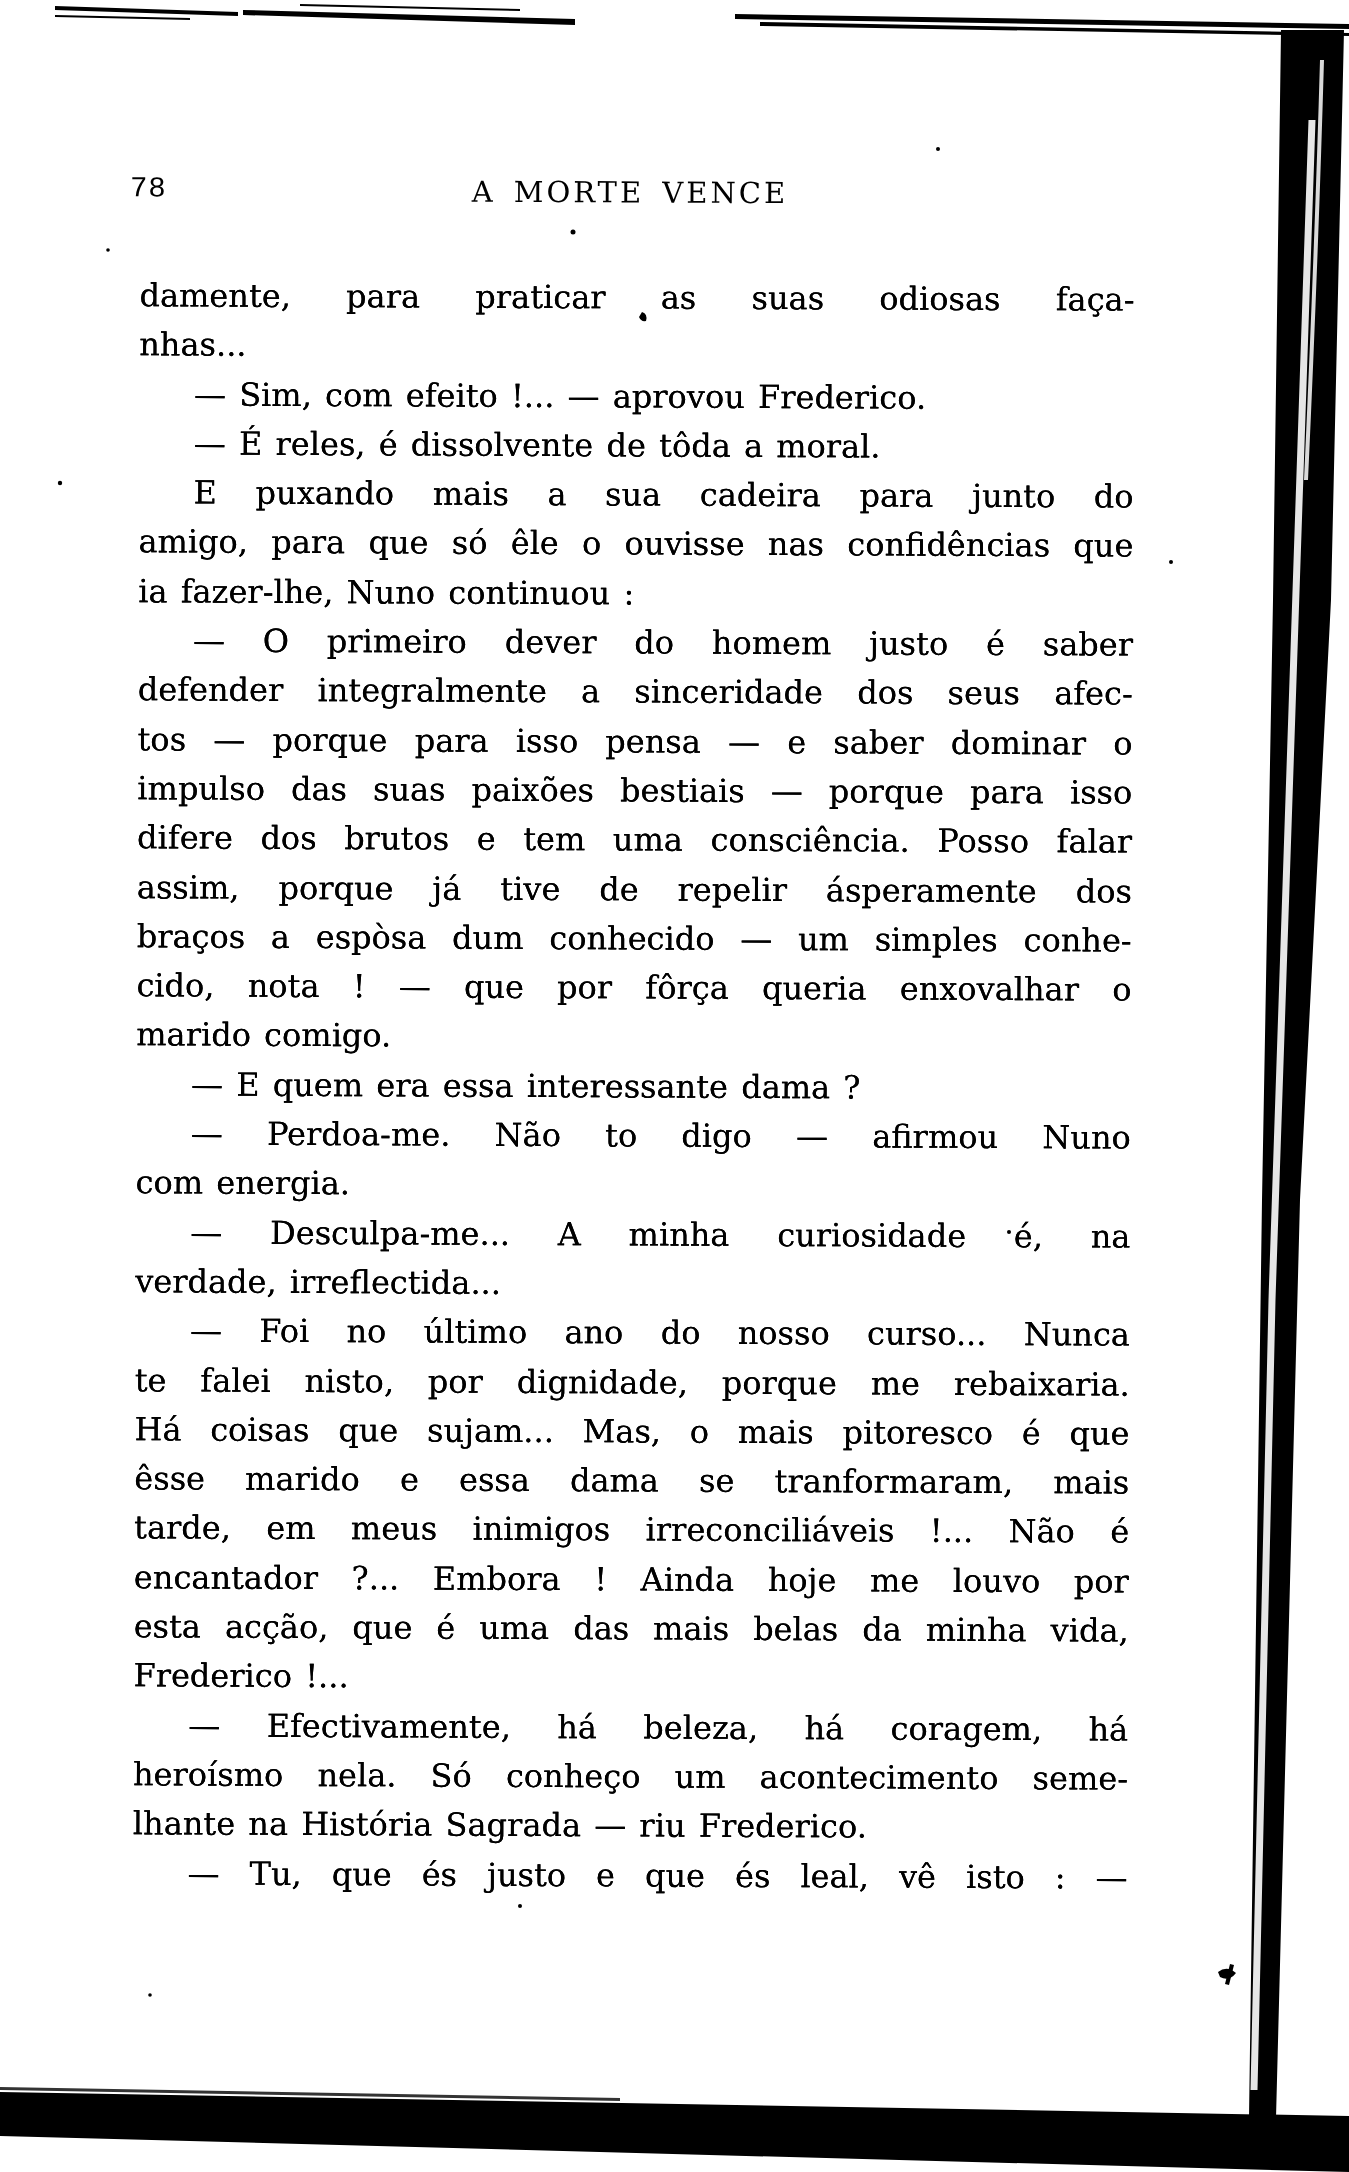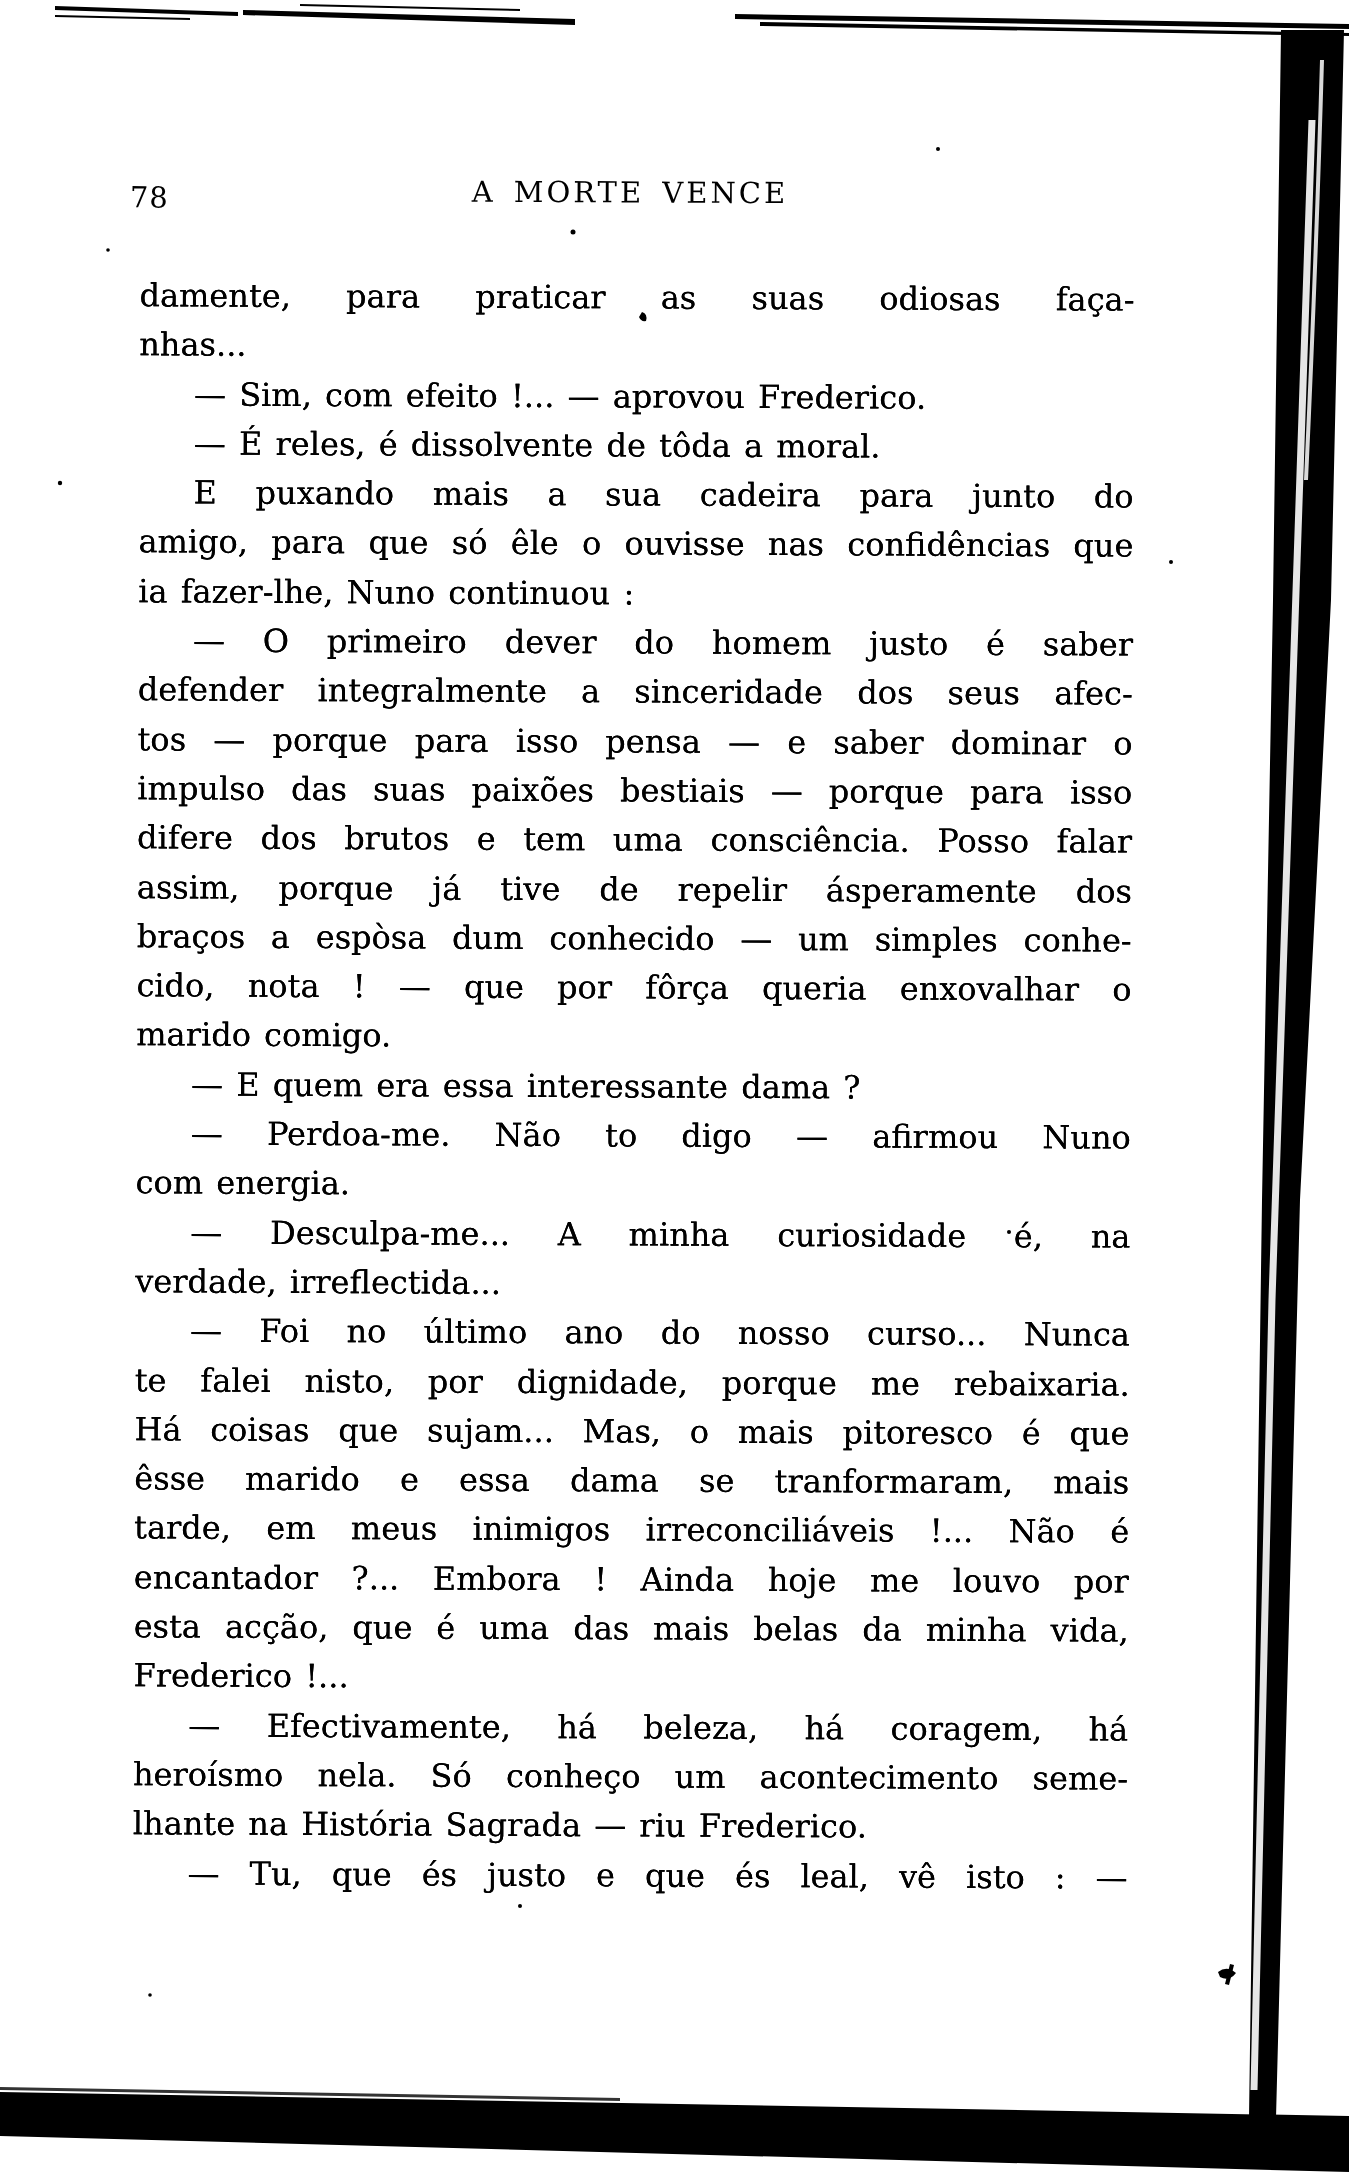--- a/index.html
+++ b/index.html
@@ -20,22 +20,23 @@
     transform:rotate(0.25deg);
     transform-origin:60px 180px;
   }
   .header-row{
     position:absolute;
     left:130px;top:172px;
     width:1000px;height:40px;
     font-size:29px;
   }
   .page-number{
-    position:absolute;left:0;top:8px;
+    position:absolute;left:0;top:0;
     letter-spacing:1px;
+    font-family:Liberation Mono, monospace;
   }
   .running-title{
     position:absolute;left:0;right:0;top:1px;
     text-align:center;
     letter-spacing:3px;
     word-spacing:6px;
   }
   .lines{
     position:absolute;
     left:140px;top:271px;

